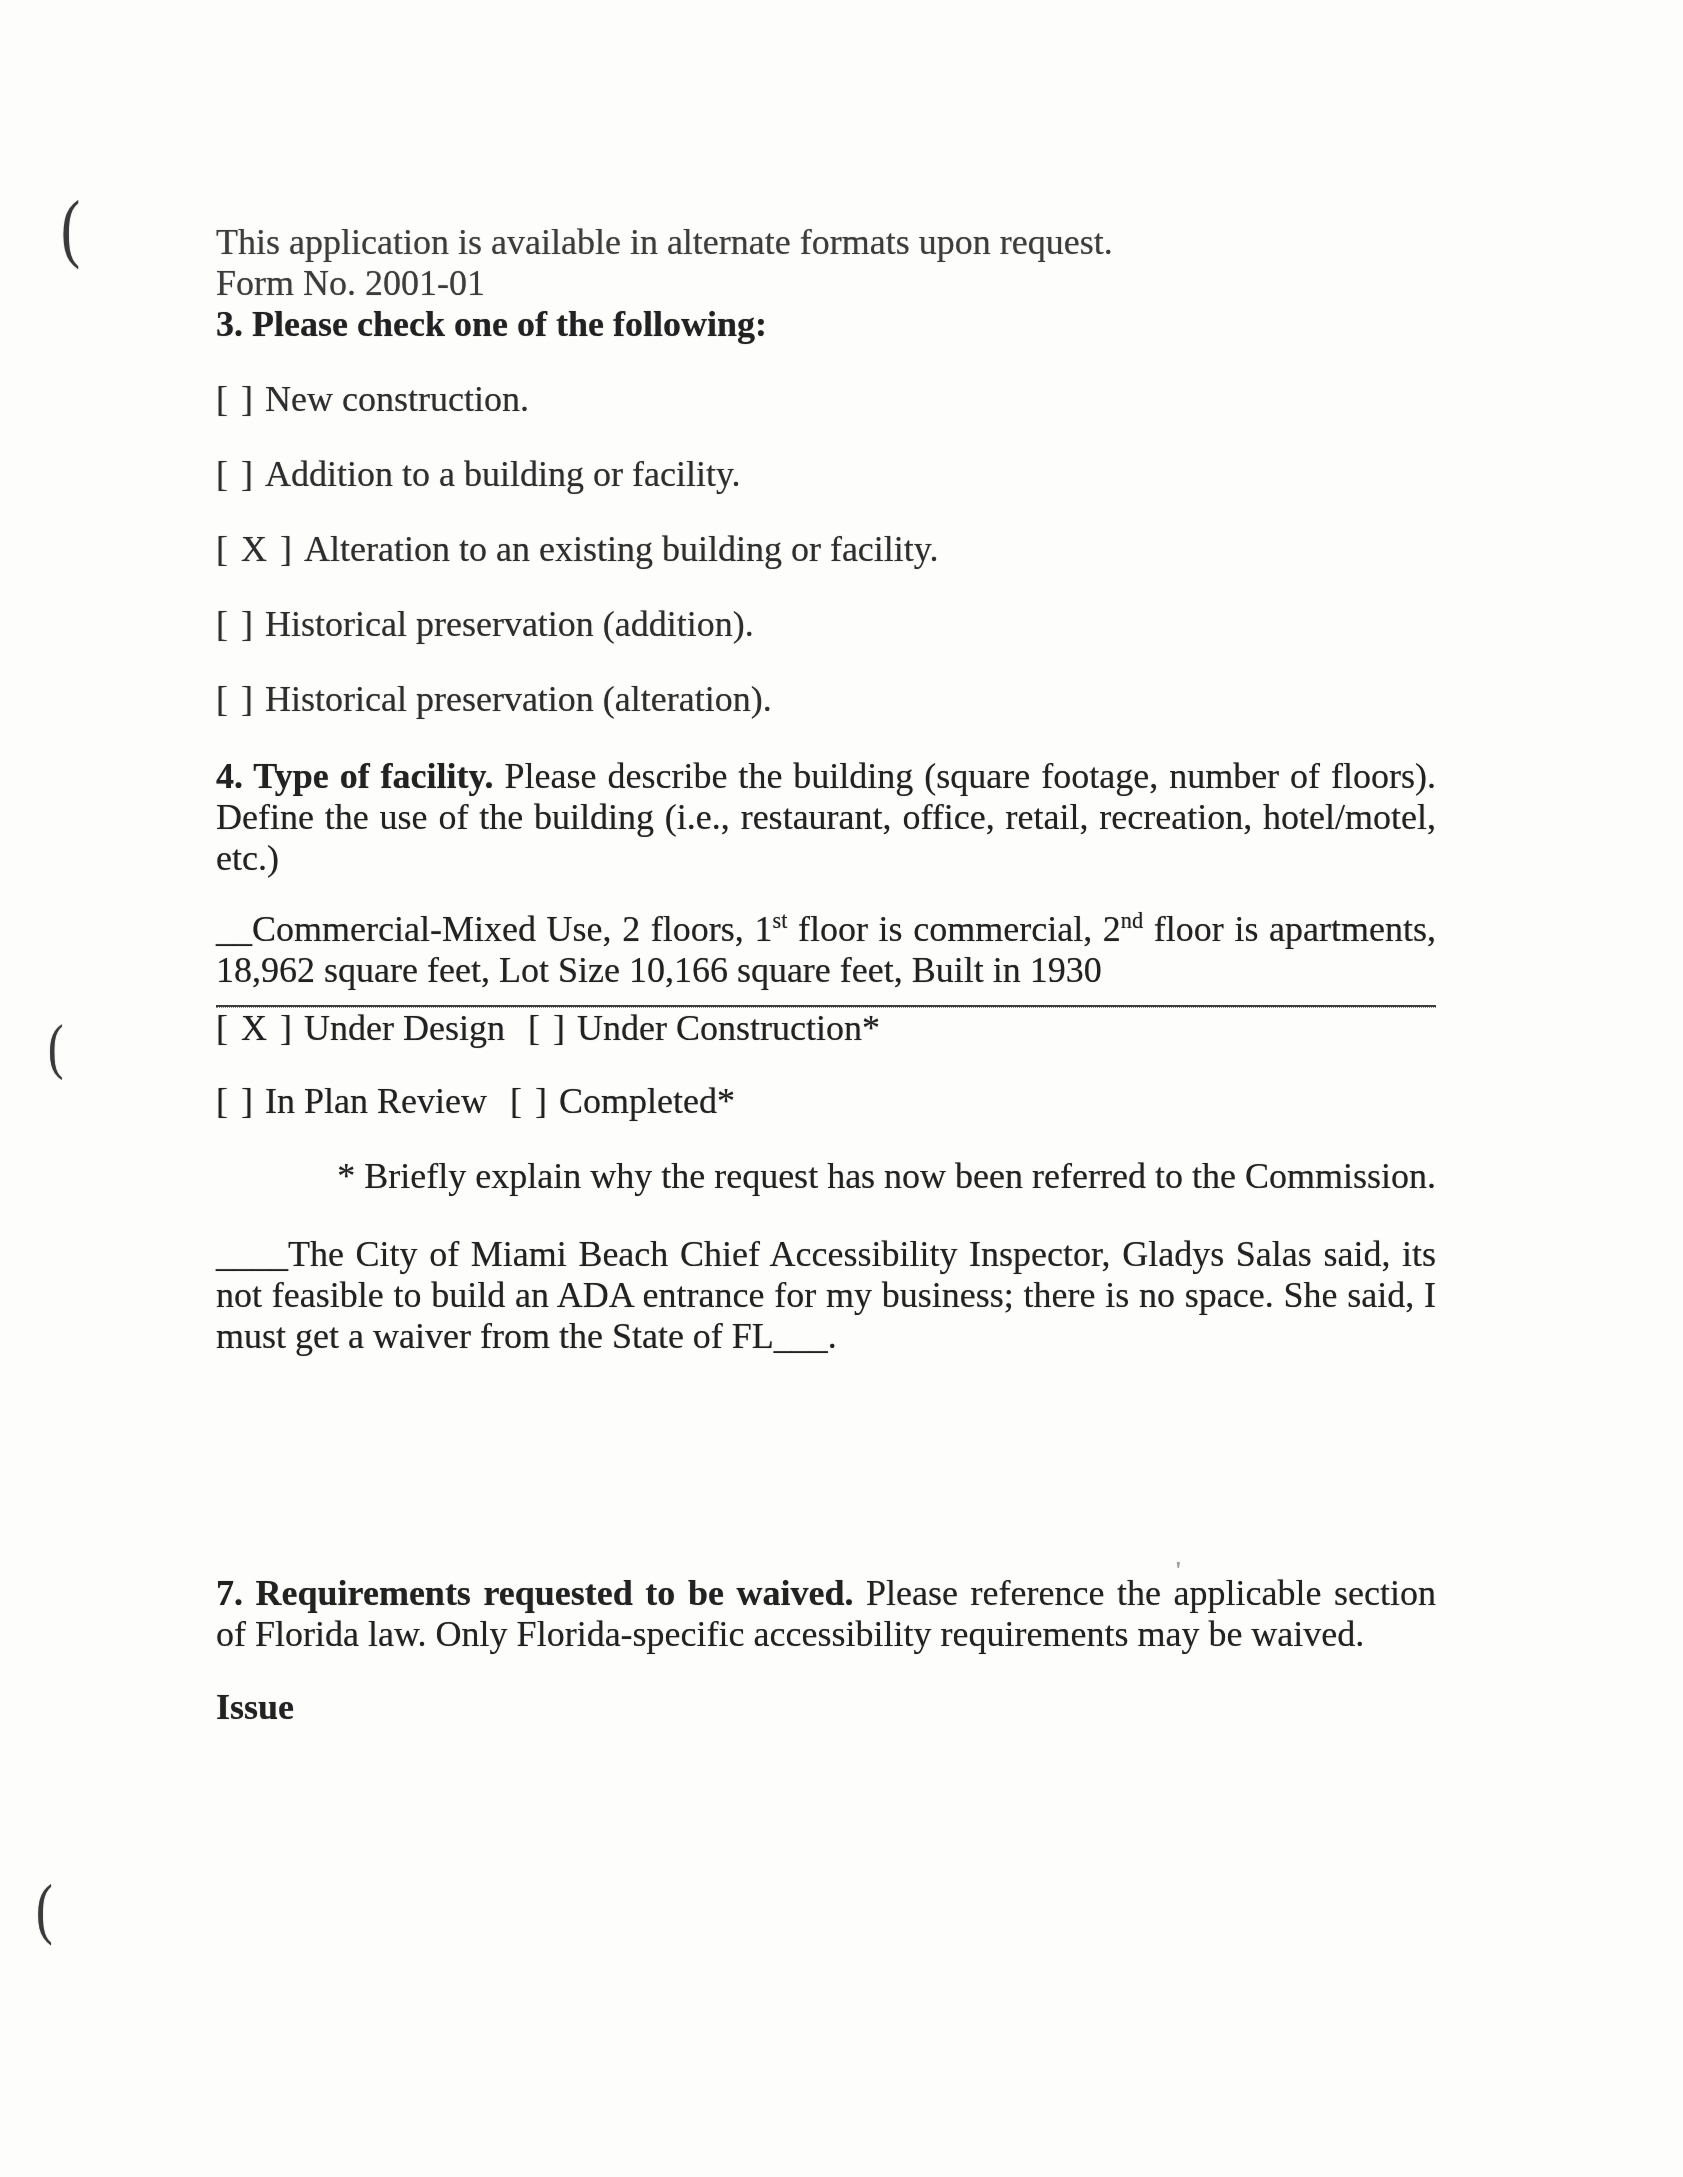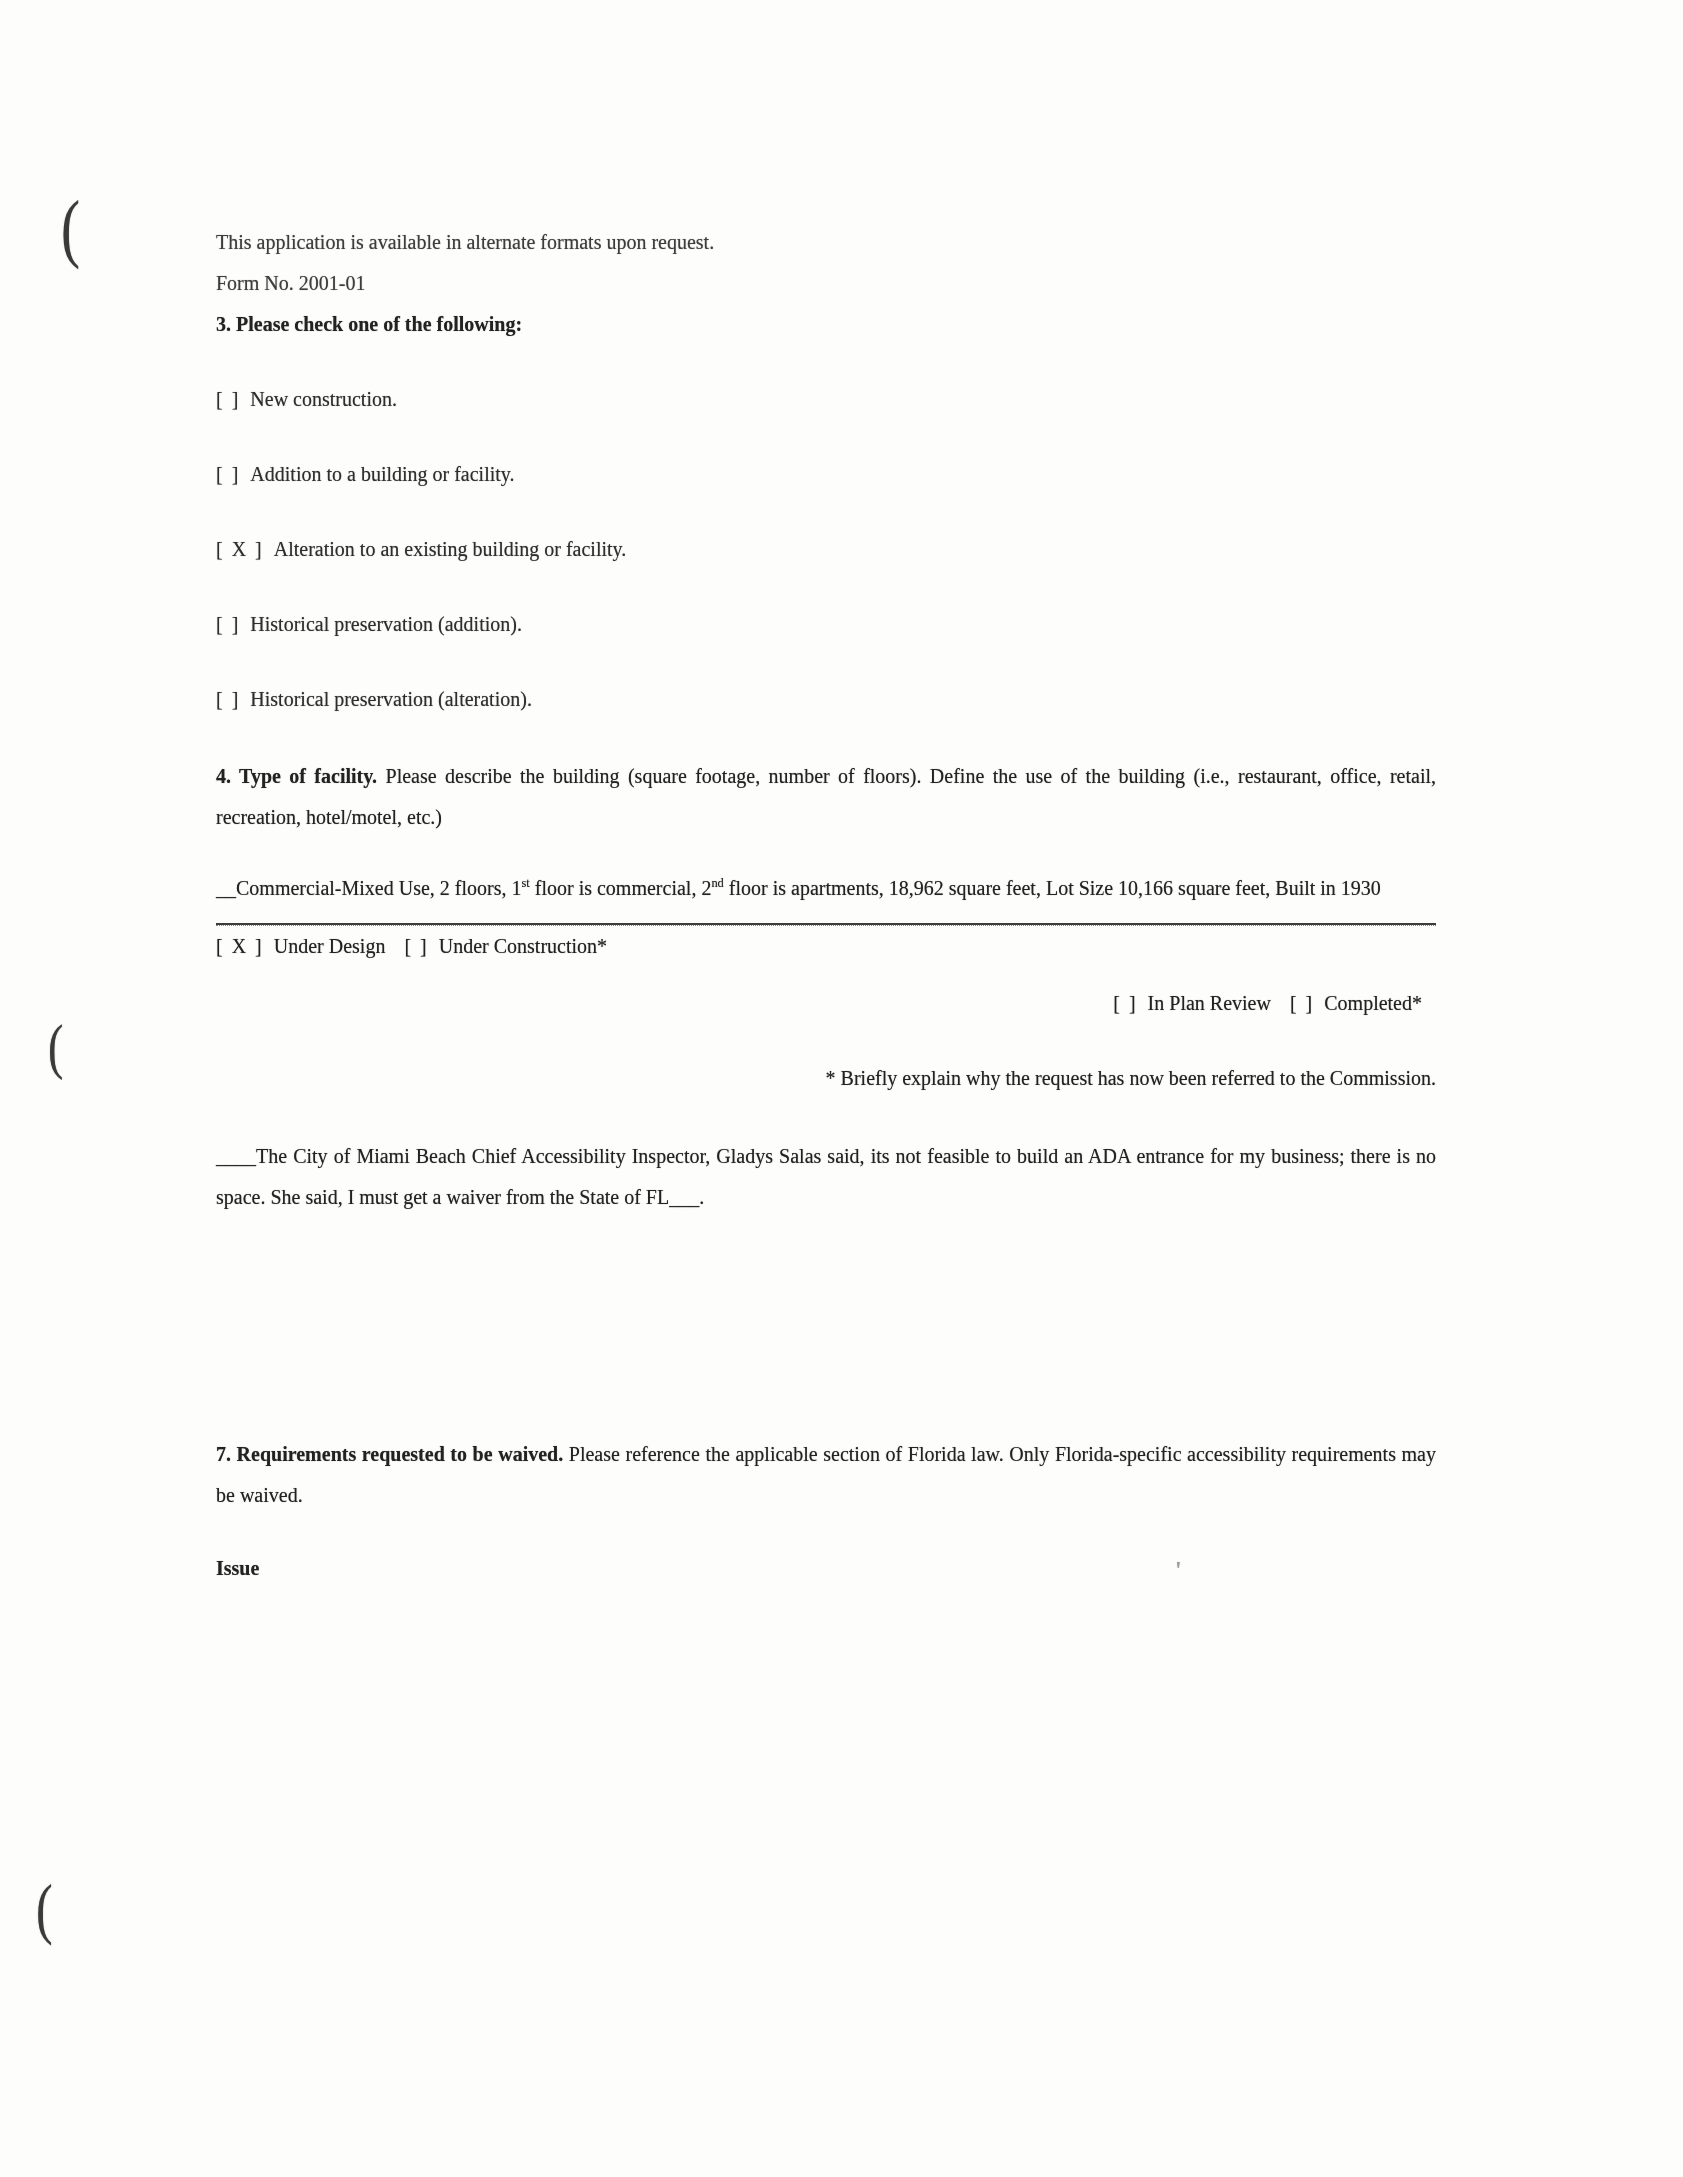--- a/index.html
+++ b/index.html
@@ -11,42 +11,42 @@
     overflow: hidden;
     font-family: "Liberation Serif", serif;
     color: #222;
     text-shadow: 0 0 1px rgba(50,50,50,0.55);
   }
   .content {
     position: absolute;
     left: 216px;
     top: 222px;
     width: 1220px;
-    font-size: 20px;
+    font-size: 36px;
     line-height: 41px;
   }
   .line { margin: 0; }
   .faded { color: #3d3d3d; }
   .bold { font-weight: bold; }
   .just { text-align: justify; text-align-last: left; }
   .sec3-title { margin-top: 0px; font-weight: bold; }
   .opt { margin-top: 34px; color: #2e2e2e; }
   .marker { margin-right: 10px; letter-spacing: 2px; }
   .sec4 { margin-top: 36px; }
   .answer { margin-top: 30px; }
   .divider {
     margin-top: 14px;
     height: 0;
     border-top: 2.5px solid #3c3c3c;
     border-bottom: 1px dotted #8a8a8a;
   }
   .sec5 { margin-top: 40px; }
   .sec6 { margin-top: 30px; }
   .status-row1 { }
-  .status-row2 { margin-top: 16px; text-align: right; }
+  .status-row2 { margin-top: 32px; }
   .cb-item { margin-right: 14px; }
   .footnote { margin-top: 34px; text-align: right; }
   .explanation { margin-top: 37px; }
   .sec7 { margin-top: 216px; }
   .issue { margin-top: 32px; font-weight: bold; }
   sup { font-size: 0.62em; line-height: 0; }
   .artifact {
     position: absolute;
     color: #3a3a3a;
     font-weight: 300;

